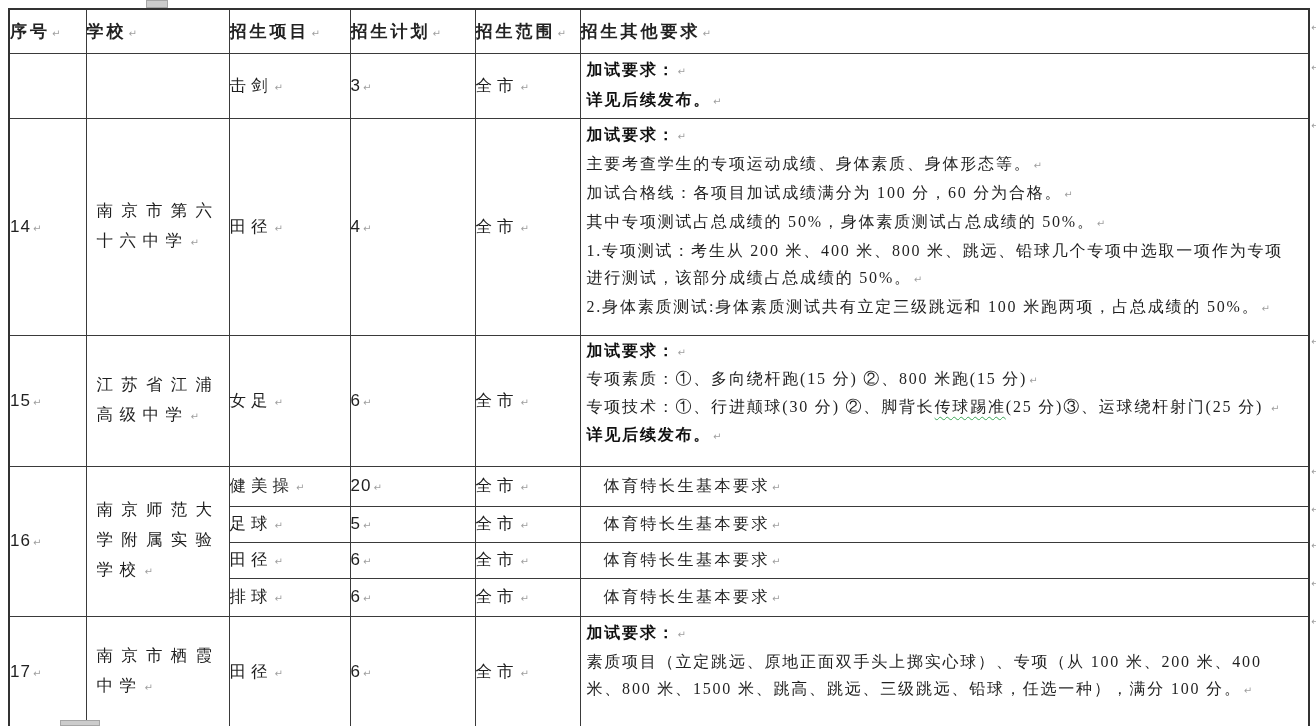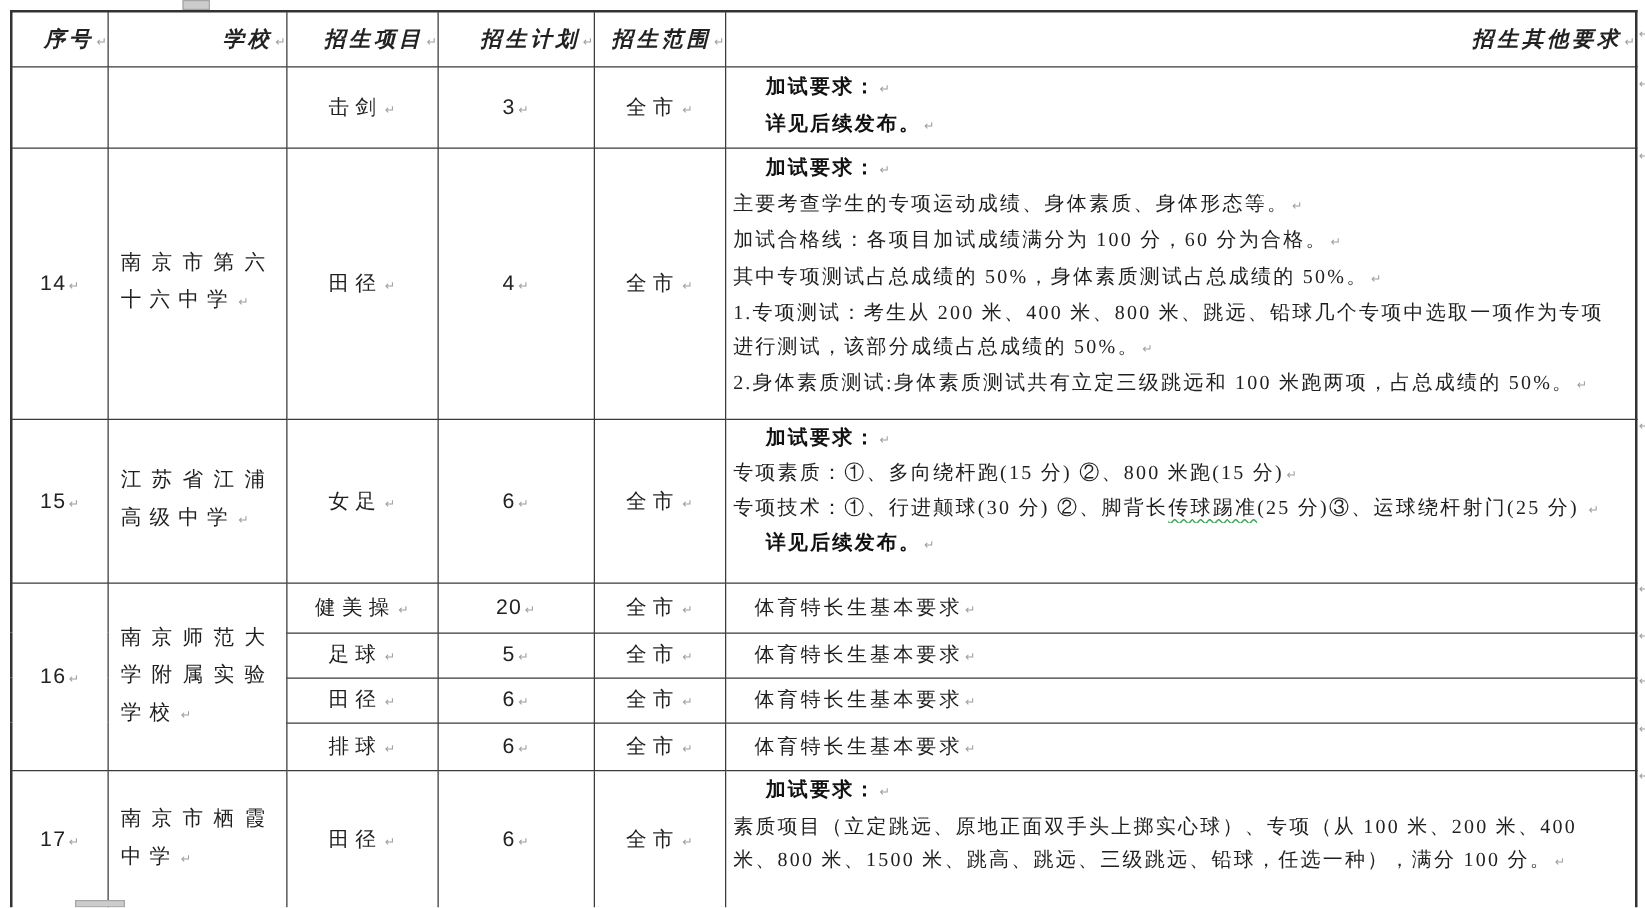--- a/index.html
+++ b/index.html
@@ -5,31 +5,31 @@
   html,body{margin:0;padding:0;background:#fff;}
   .page{position:relative;width:1316px;height:726px;background:#ffffff;overflow:hidden;
         font-family:"Liberation Serif","DejaVu Serif",serif;color:#1f1f1f;}
   .handle{position:absolute;background:#cccccc;border:1px solid #a6a6a6;box-sizing:border-box;}
   .handle.top{left:146px;top:0;width:22px;height:8px;}
   .handle.bottom{left:60px;top:720px;width:40px;height:6px;}
   table.enroll{position:absolute;left:8px;top:8px;width:1302px;border-collapse:collapse;
         table-layout:fixed;border:2.5px solid #333333;}
   td,th{border:1.6px solid #3a3a3a;padding:0;overflow:hidden;box-sizing:border-box;}
   th{font-family:"Liberation Sans","DejaVu Sans",sans-serif;font-weight:600;
-     font-size:17px;letter-spacing:3px;text-align:right;vertical-align:middle;color:#222;font-style:italic;}
-  .c{text-align:center;vertical-align:middle;font-size:16.5px;letter-spacing:5px;margin-left:22px;}
+     font-size:17px;letter-spacing:3px;text-align:left;vertical-align:middle;color:#222;}
+  .c{vertical-align:middle;font-size:16.5px;letter-spacing:5px;margin-left:22px;}
   .num{letter-spacing:1px;font-size:17px;font-family:"Liberation Sans","DejaVu Sans",sans-serif;
        color:#222;}
   .school{vertical-align:middle;text-align:justify;letter-spacing:6.5px;
           padding:0 10px;font-size:16.5px;line-height:30px;}
   .req{vertical-align:top;padding:2px 8px 2px 6px;font-size:16px;letter-spacing:1.8px;}
   .lh26{line-height:26px;}
   .lh27{line-height:27px;}
   .lh28{line-height:28px;}
-  .req .bold, .bold{font-weight:bold;color:#111;margin-left:26px;}
+  .req .bold, .bold{font-weight:bold;color:#111;}
   .req16{vertical-align:middle;letter-spacing:2.5px;padding:0 23px;font-size:16px;}
   .brkall{word-break:break-all;}
   .wavy{text-decoration:underline;text-decoration-style:wavy;text-decoration-color:#3aa655;
         text-decoration-thickness:1px;text-underline-offset:4px;}
   .pm{color:#9f9f9f;font-size:10px;letter-spacing:0;margin-left:2px;font-weight:normal;
       font-family:"DejaVu Sans",sans-serif;}
   .row-marks span{position:absolute;left:1311px;color:#9f9f9f;font-size:10px;
       font-family:"DejaVu Sans",sans-serif;}
 </style>
 </head>

